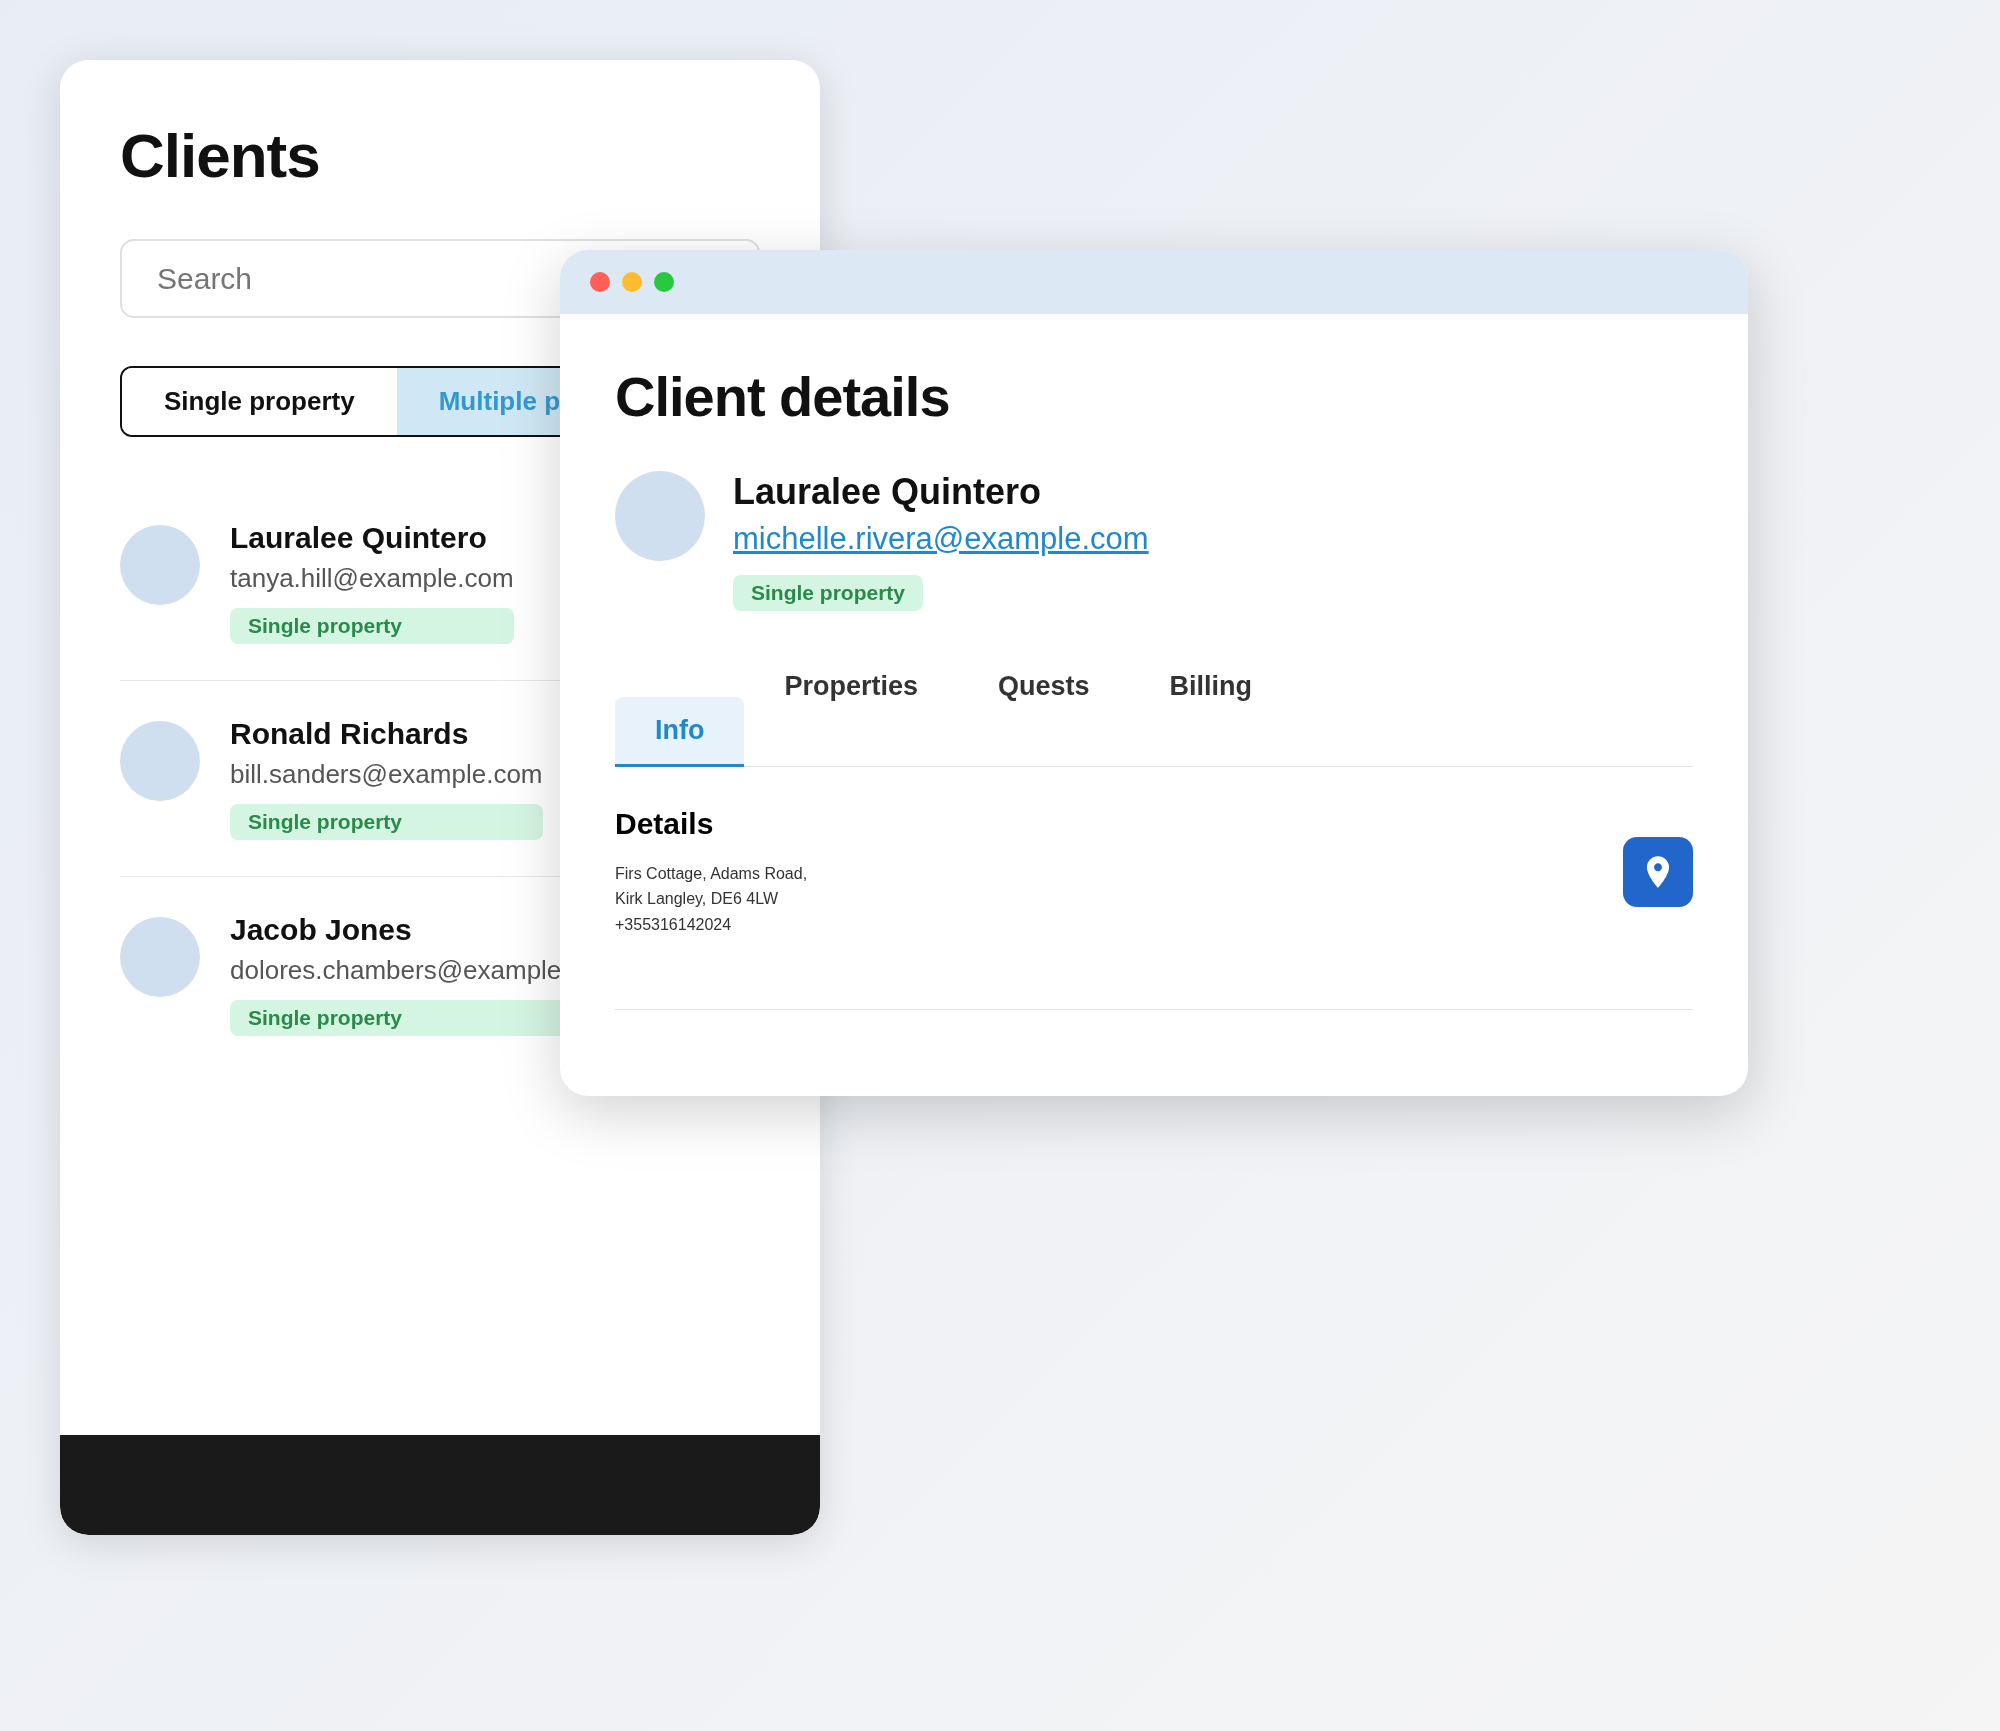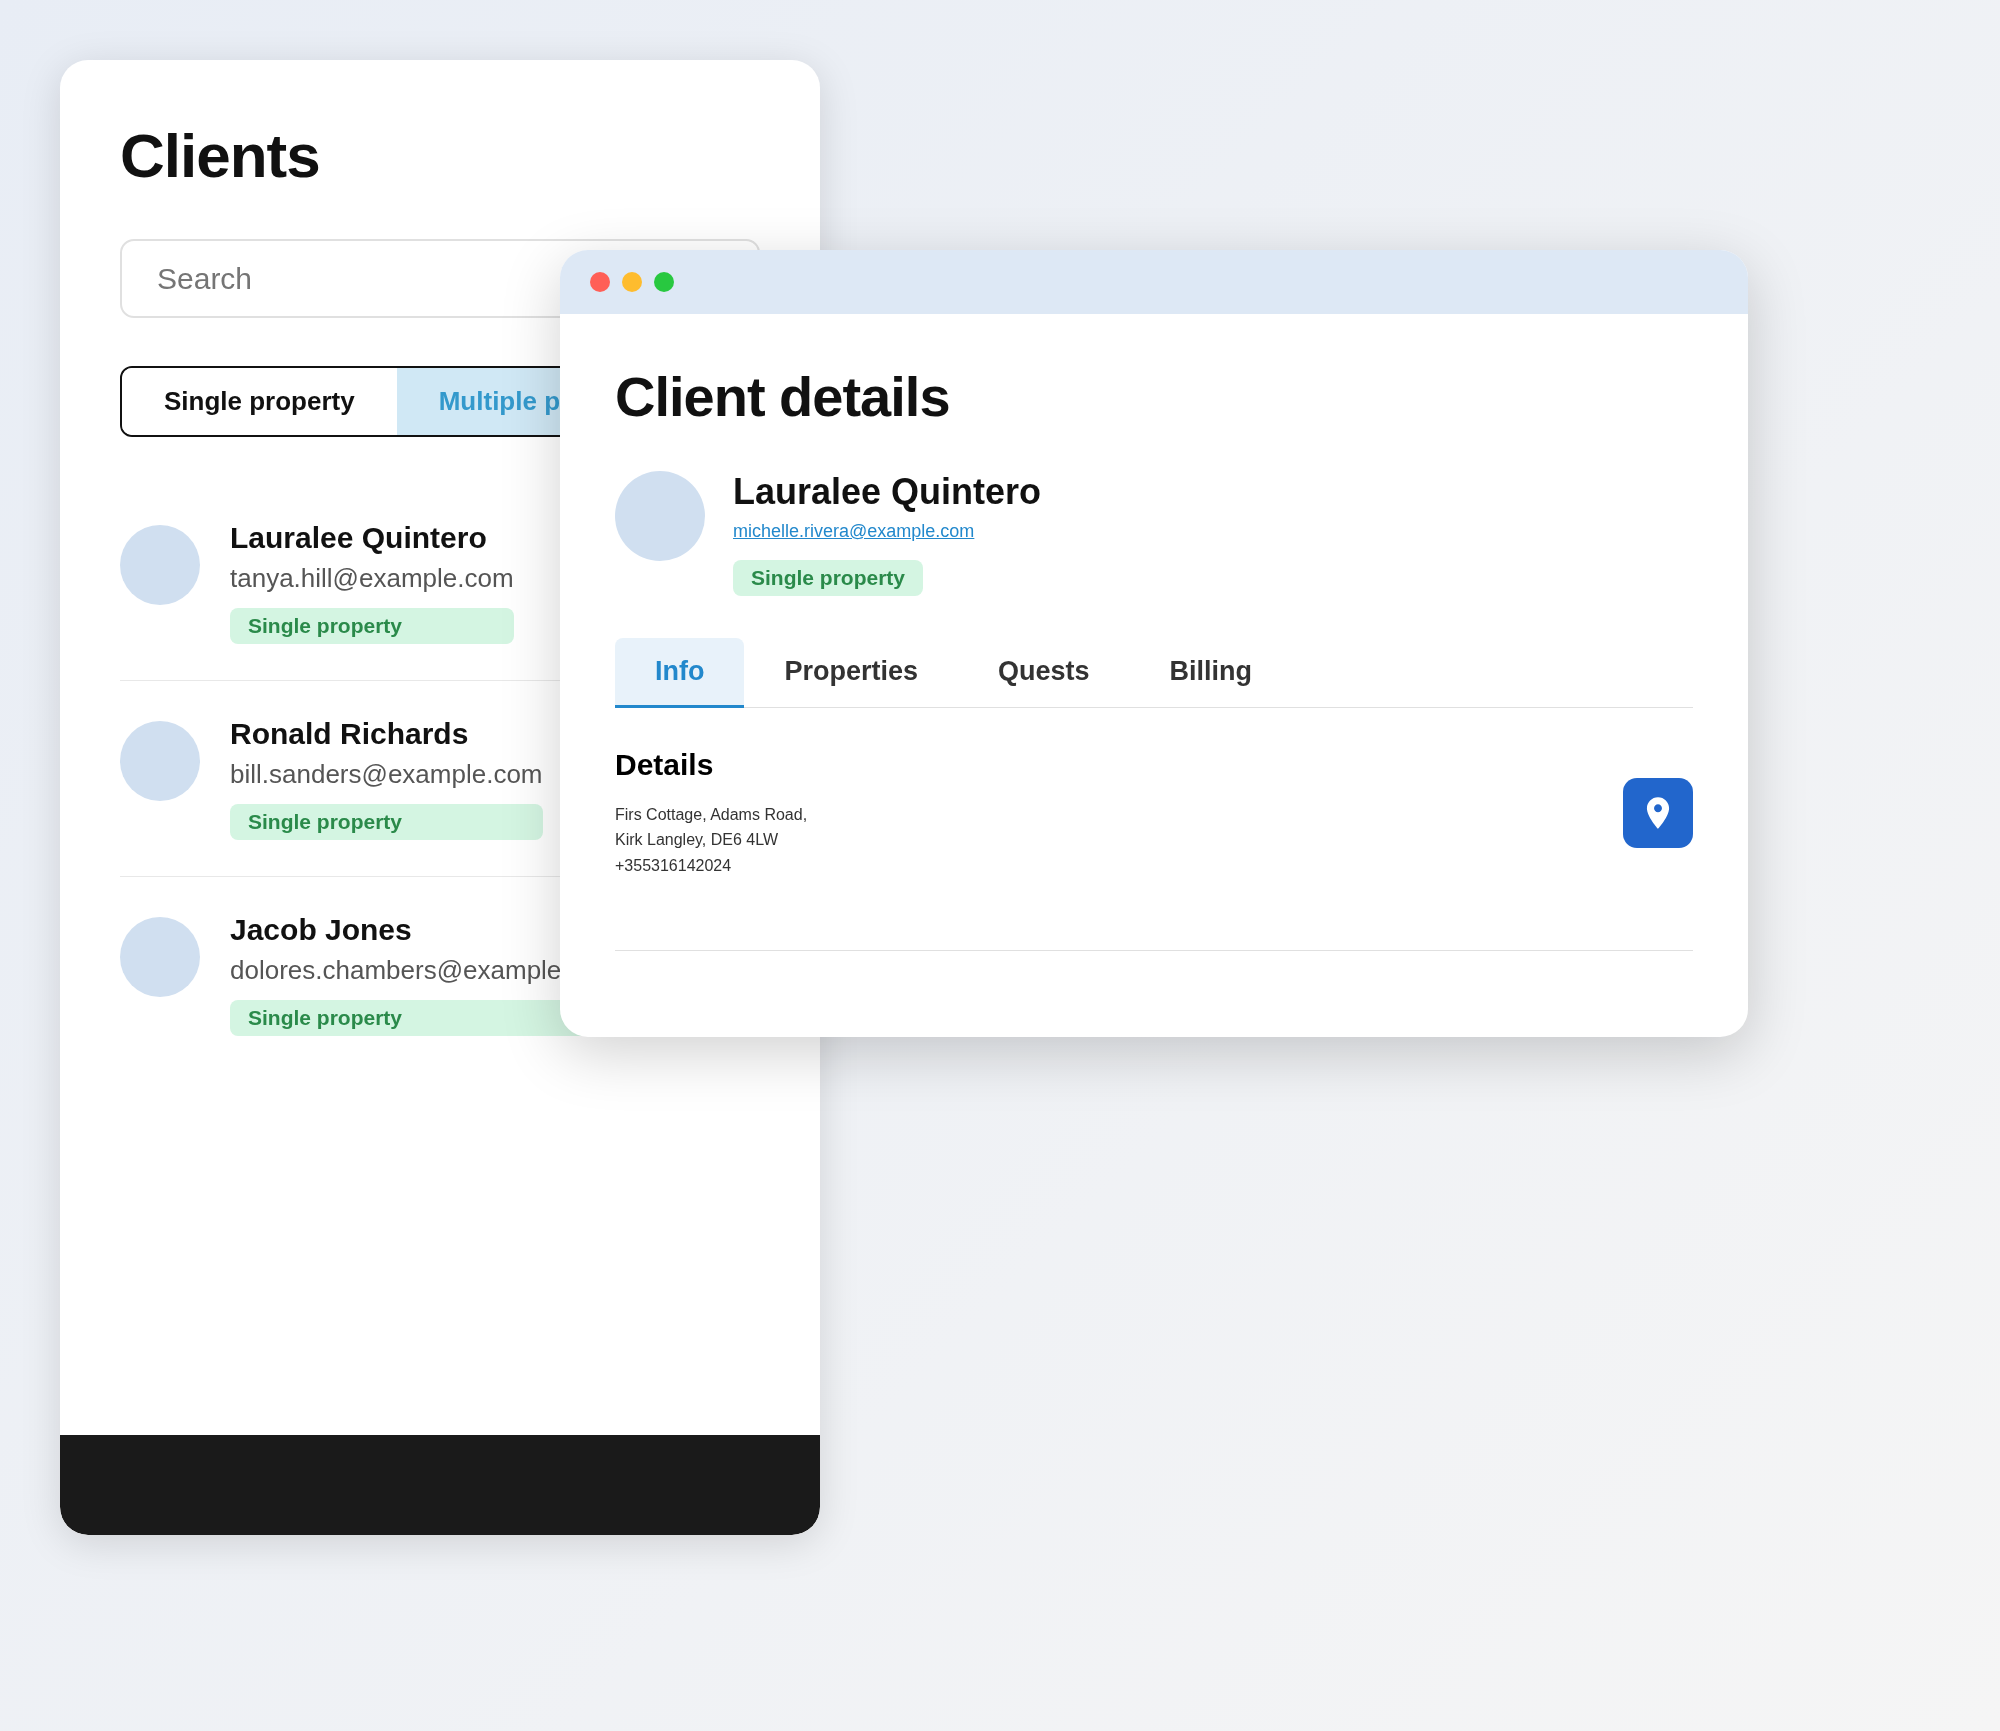--- a/index.html
+++ b/index.html
@@ -206,21 +206,21 @@
     }
 
     .detail-name {
       font-size: 36px;
       font-weight: 800;
       color: #111;
       margin-bottom: 8px;
     }
 
     .detail-email {
-      font-size: 18px;
+      font-size: 31px;
       color: #2288cc;
       text-decoration: underline;
       margin-bottom: 12px;
     }
 
     .detail-tabs {
       display: flex;
       border-bottom: 1.5px solid #e0e0e0;
       margin-bottom: 40px;
     }
@@ -233,20 +233,21 @@
       cursor: pointer;
       border-bottom: 3px solid transparent;
       margin-bottom: -1.5px;
     }
 
     .detail-tab.active {
       background: #e8f2fa;
       color: #2288cc;
       border-radius: 8px 8px 0 0;
       border-bottom: 3px solid #2288cc;
+      margin-top: 44px;
     }
 
     .section-label {
       font-size: 30px;
       font-weight: 800;
       color: #000000;
       margin-bottom: 20px;
     }
 
     .section-content {

